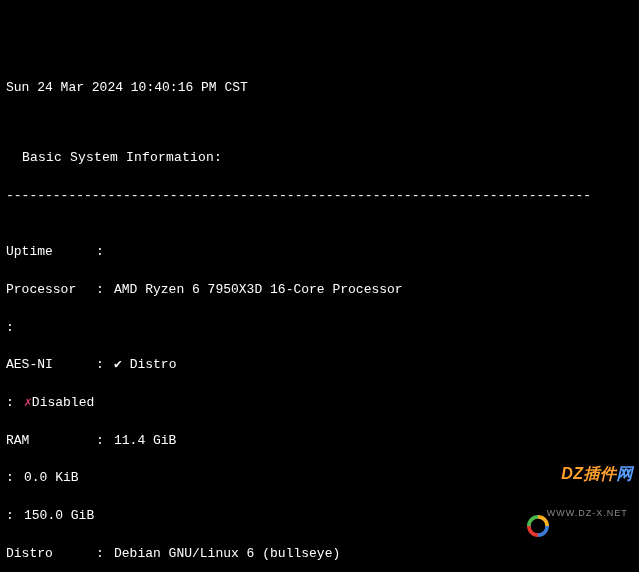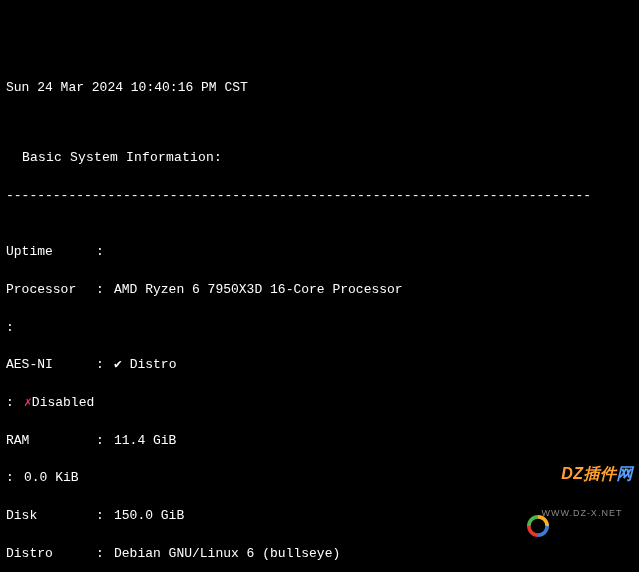--- a/index.html
+++ b/index.html
@@ -37,40 +37,40 @@
     font-size: 16px;
     letter-spacing: 0.5px;
     display: flex;
     align-items: center;
     gap: 12px;
     pointer-events: none;
   }
   .wm-logo { width: 22px; height: 22px; display:inline-block; }
   .wm-txt-main { color: #ffa030; font-weight: 700; font-style: italic; }
   .wm-txt-net  { color: #5aa0ff; font-weight: 700; font-style: italic; }
-  .wm-sub { font-size: 9px; color: #888; letter-spacing: 1px; display:block; text-align:left; margin-top:-2px; }
+  .wm-sub { font-size: 9px; color: #888; letter-spacing: 1px; display:block; text-align:center; margin-top:-2px; }
 </style>
 </head>
 <body>
 
 
 
 <div>Sun 24 Mar 2024 10:40:16 PM CST</div>
 <div style="height:13px"></div>
 <div class="section-title">Basic System Information:</div>
 <div class="hr">---------------------------------------------------------------------------</div>
 
 <div class="kv-row"><span class="kv-label">Uptime</span><span class="kv-colon">: </span></div>
 <div class="kv-row"><span class="kv-label">Processor</span><span class="kv-colon">: </span><span class="kv-value">AMD Ryzen 6 7950X3D 16-Core Processor</span></div>
 <div class="kv-row"><span class="kv-colon">: </span></div>
 <div class="kv-row"><span class="kv-label">AES-NI</span><span class="kv-colon">: </span><span class="check">✔</span><span class="kv-value"> Distro</span></div>
 <div class="kv-row"><span class="kv-colon">: </span><span class="cross">✗</span><span class="kv-value">Disabled</span></div>
 <div class="kv-row"><span class="kv-label">RAM</span><span class="kv-colon">: </span><span class="kv-value">11.4 GiB</span></div>
 <div class="kv-row"><span class="kv-colon">: </span><span class="kv-value">0.0 KiB</span></div>
-<div class="kv-row"><span class="kv-label">Disk</span><span class="kv-colon">: </span><span class="kv-value">150.0 GiB</span></div>
+<div class="kv-row"><span class="kv-colon">: </span><span class="kv-value">150.0 GiB</span></div>
 <div class="kv-row"><span class="kv-label">Distro</span><span class="kv-colon">: </span><span class="kv-value">Debian GNU/Linux 6 (bullseye)</span></div>
 
 
 
 
 
 
 
 
 

